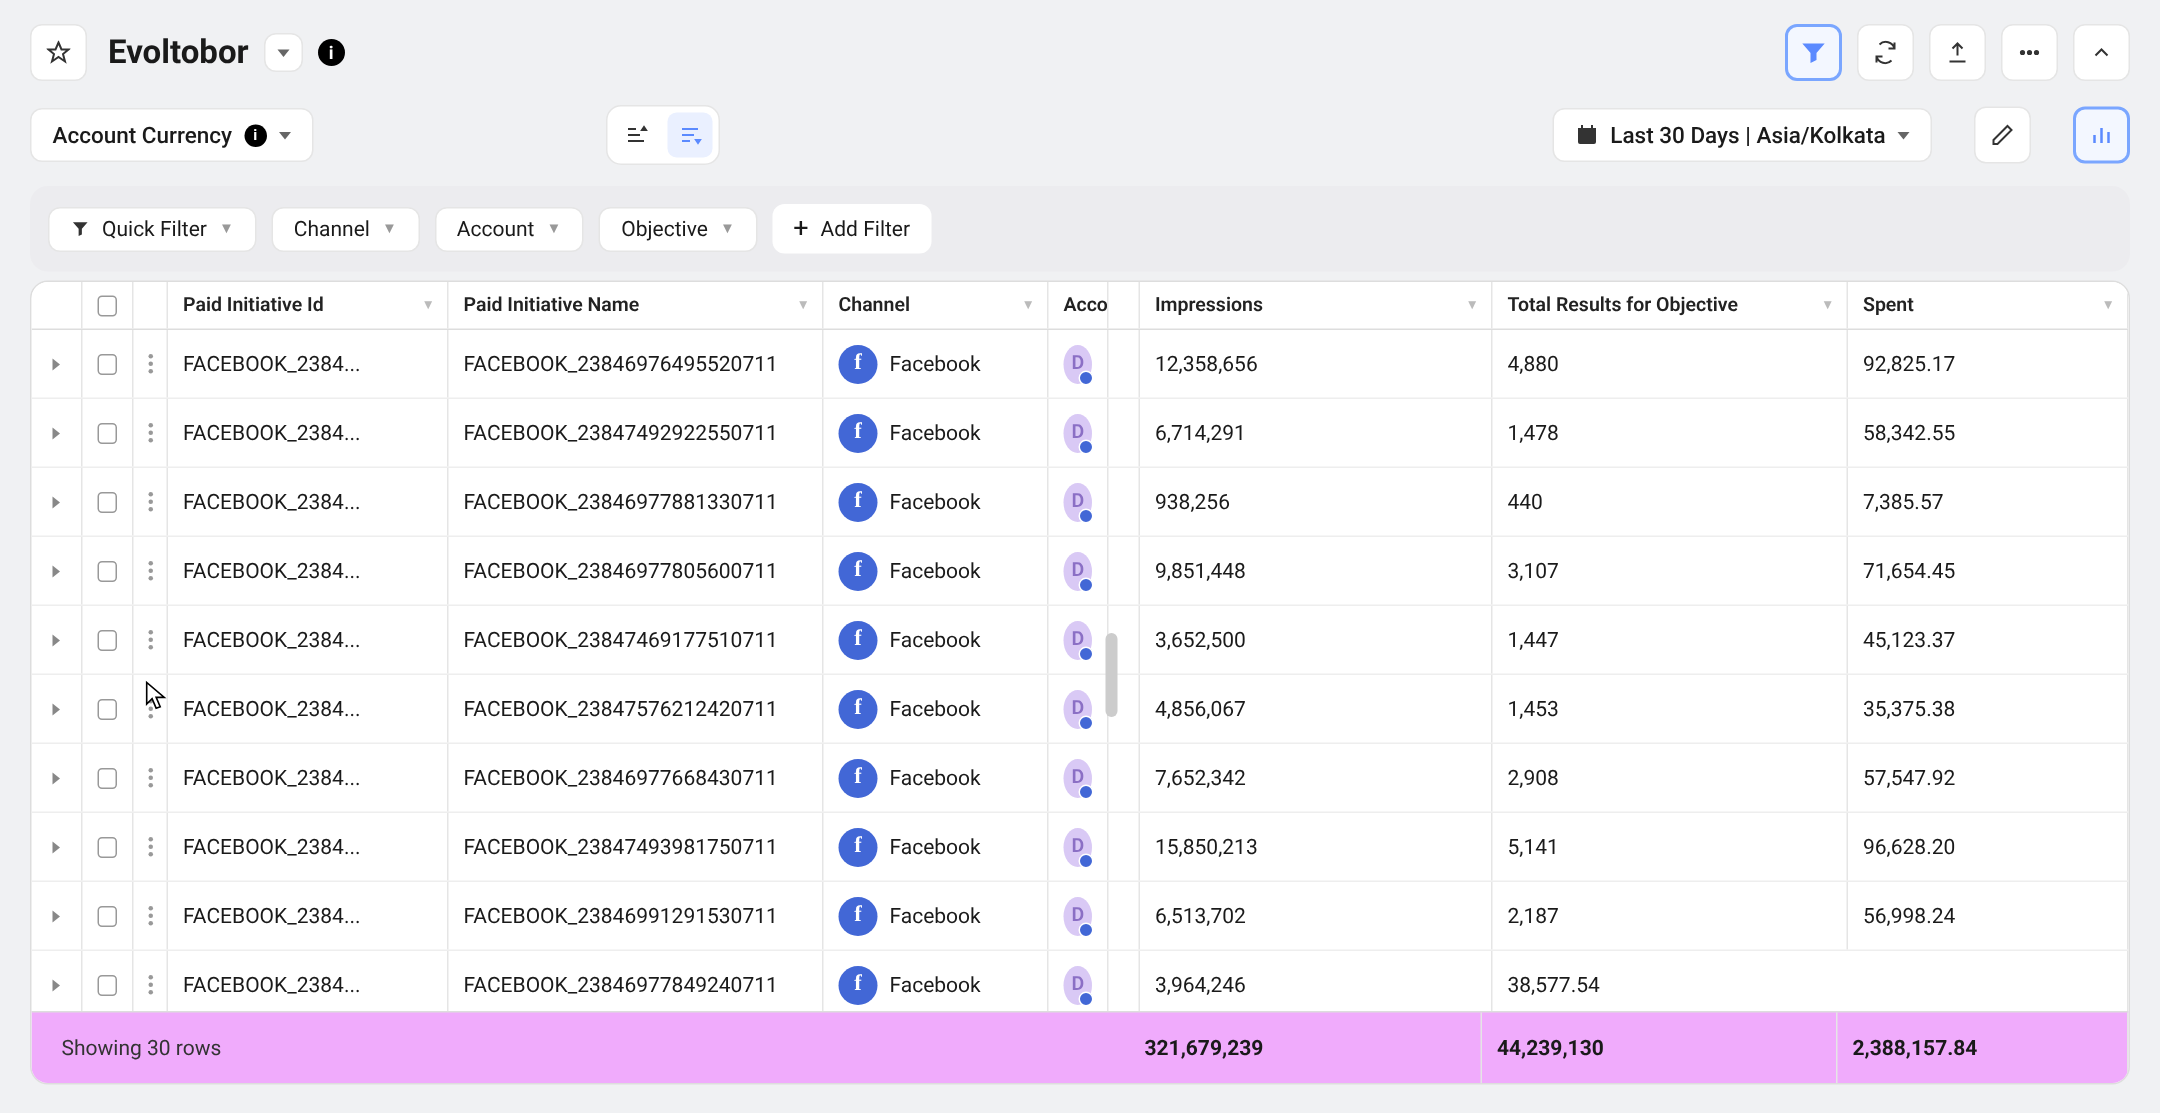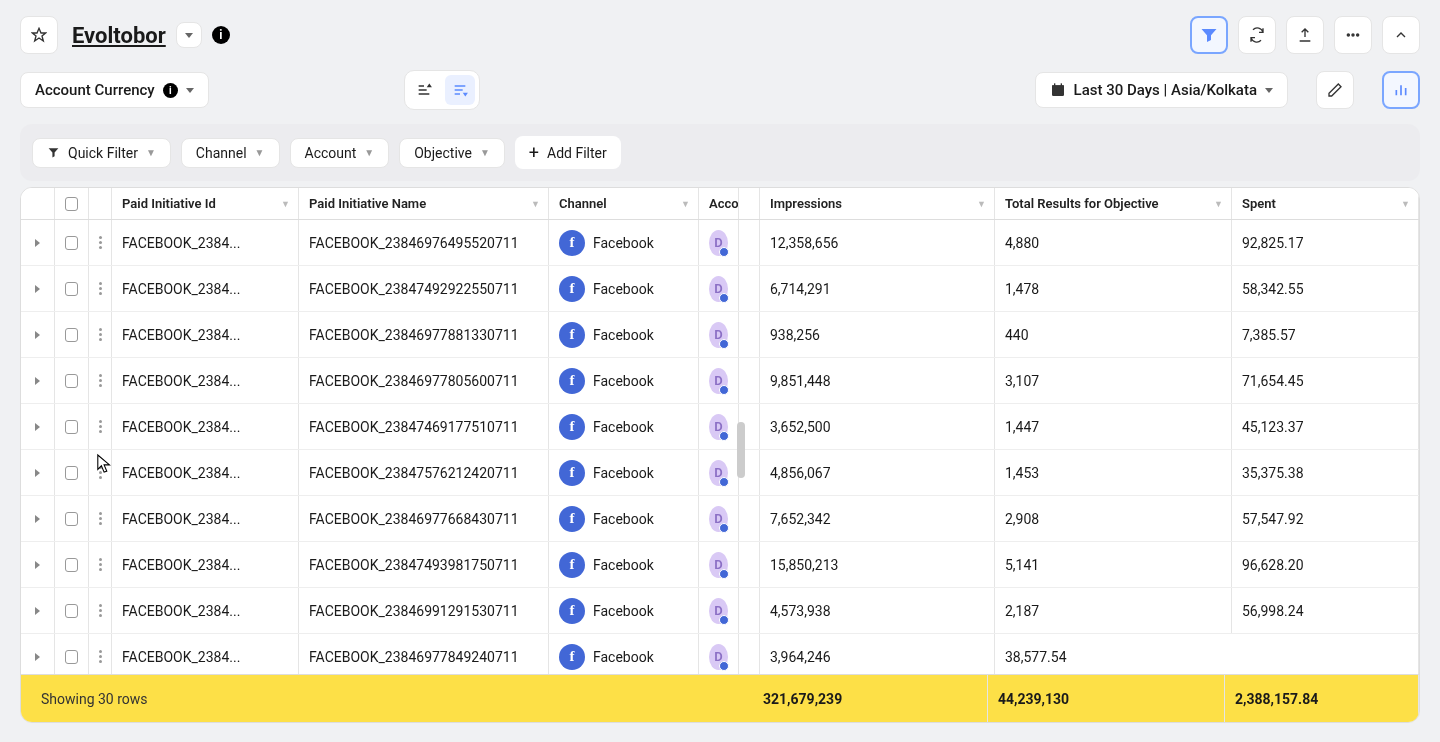--- a/index.html
+++ b/index.html
@@ -29,21 +29,20 @@
     display: flex;
     align-items: center;
     justify-content: center;
     cursor: pointer;
   }
   .icon-btn.active { border: 2px solid #7aa6ff; background:#f3f7ff;}
   .title {
     font-size: 22px;
     font-weight: 700;
     margin-left: 4px;
-    text-decoration: underline;
   }
   .dropdown-small {
     width: 26px;
     height: 26px;
     border-radius: 8px;
     background: #fff;
     border: 1px solid #e5e5e5;
     display:flex; align-items:center; justify-content:center;
   }
   .info-circle {
@@ -140,21 +139,21 @@
   }
   .acct-dot { position:absolute; right:-1px; bottom:-1px; width:10px;height:10px;border-radius:50%;background:#4267d6;border:1px solid #fff;}
   
   .tbody { height:456px; overflow:hidden; position:relative;}
   
   .split-scroll { position:absolute; left:716px; top:234px; width:10px; height:210px; z-index:5;}
   .split-scroll .thumb { width:8px; height:56px; background:#ccc; border-radius:5px; margin-top:0;}
   
   .tfoot {
     position:absolute; bottom:0; left:0; right:0;
-    border-top:1px solid #ddd; background:#fde047; height:48px;
+    border-top:1px solid #ddd; background:#f0abfc; height:48px;
     font-weight:600;
   }
   .tfoot .label { padding-left:20px; flex:0 0 732px; display:flex; align-items:center; font-weight:400; color:#333;}
   
   
   .cursor {
     position:absolute; left:75px; top:265px; pointer-events:none; z-index:20;
   }
   .cursor svg { width:18px; height:22px;}
   
@@ -525,21 +524,21 @@
             <span></span>
           </div>
         </div>
     <div class="cell col-id">FACEBOOK_2384...</div>
     <div class="cell col-name">FACEBOOK_23846991291530711</div>
     <div class="cell col-channel"><div class="fb-icon">f</div>Facebook</div>
     <div class="cell col-acct">
           <div class="acct-icon">D<div class="acct-dot"></div></div>
         </div>
     <div class="cell col-scroll"></div>
-    <div class="cell col-impr num">4,573,938</div>
+    <div class="cell col-impr num">6,513,702</div>
     <div class="cell col-res num">2,187</div>
     <div class="cell col-spent num">56,998.24</div>
   </div>
       <div class="trow">
     <div class="cell col-expand">
           <span class="expand-caret"></span>
         </div>
     <div class="cell col-check">
           <div class="checkbox"></div>
         </div>

